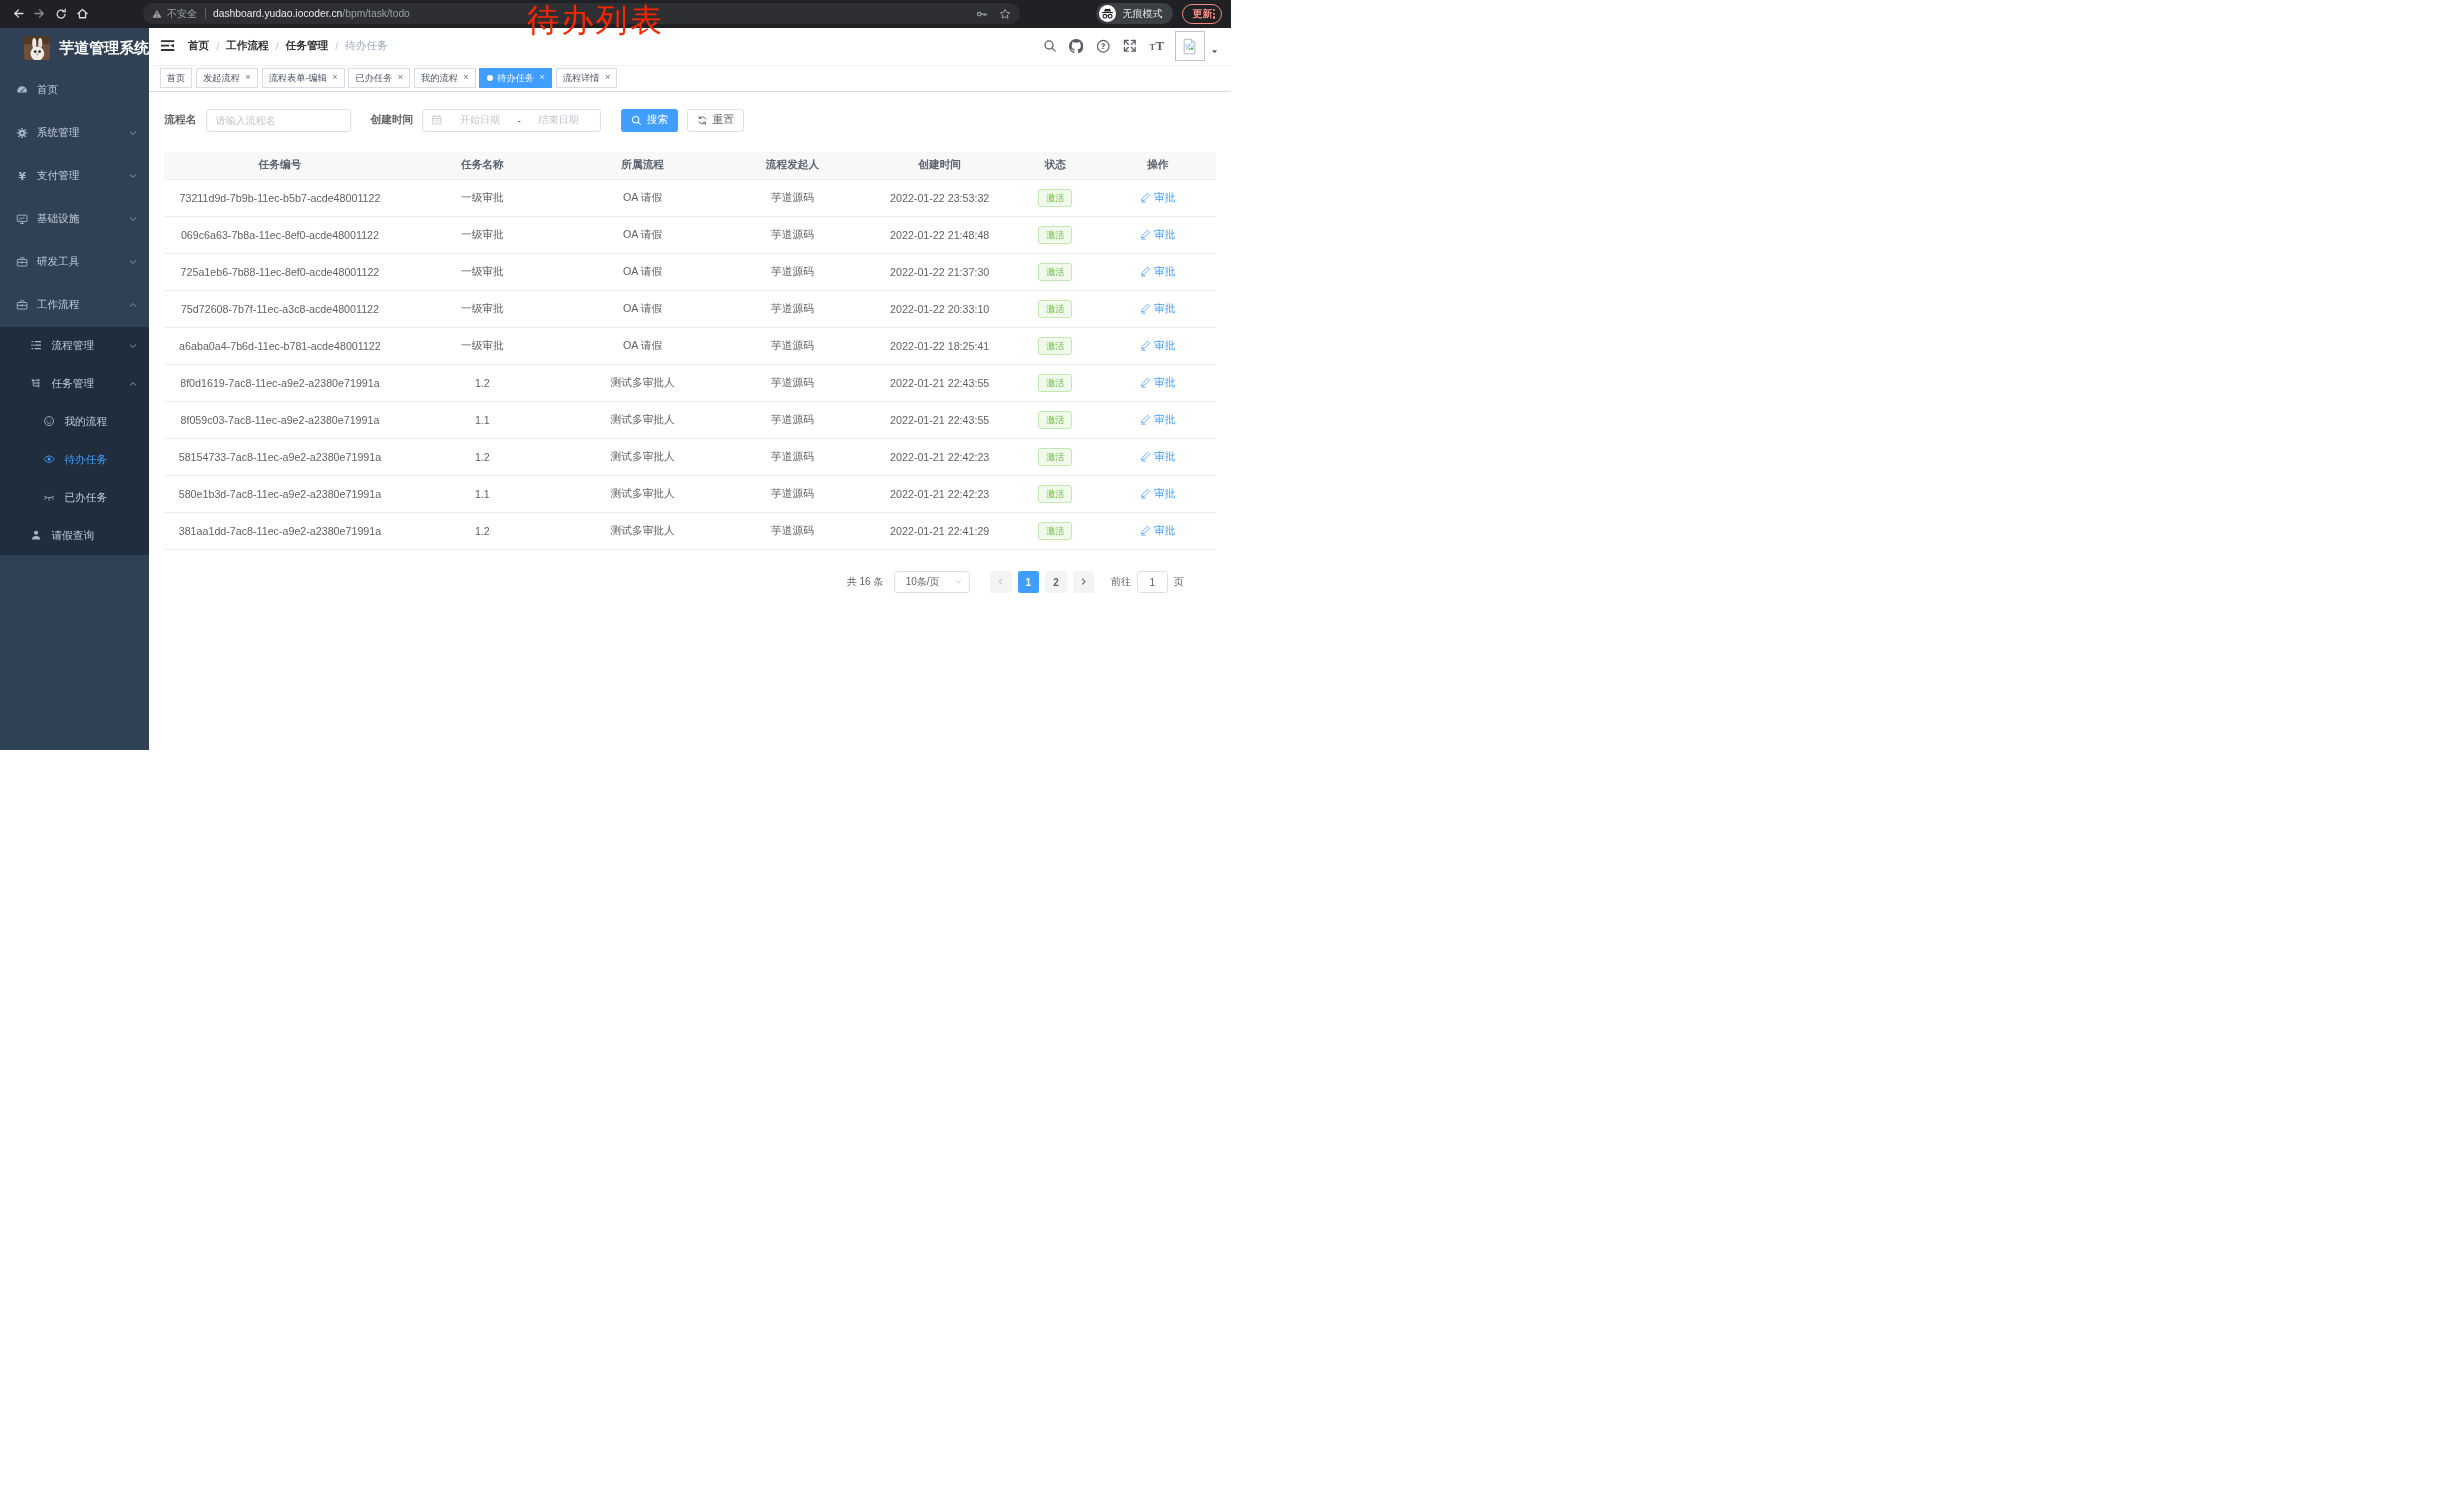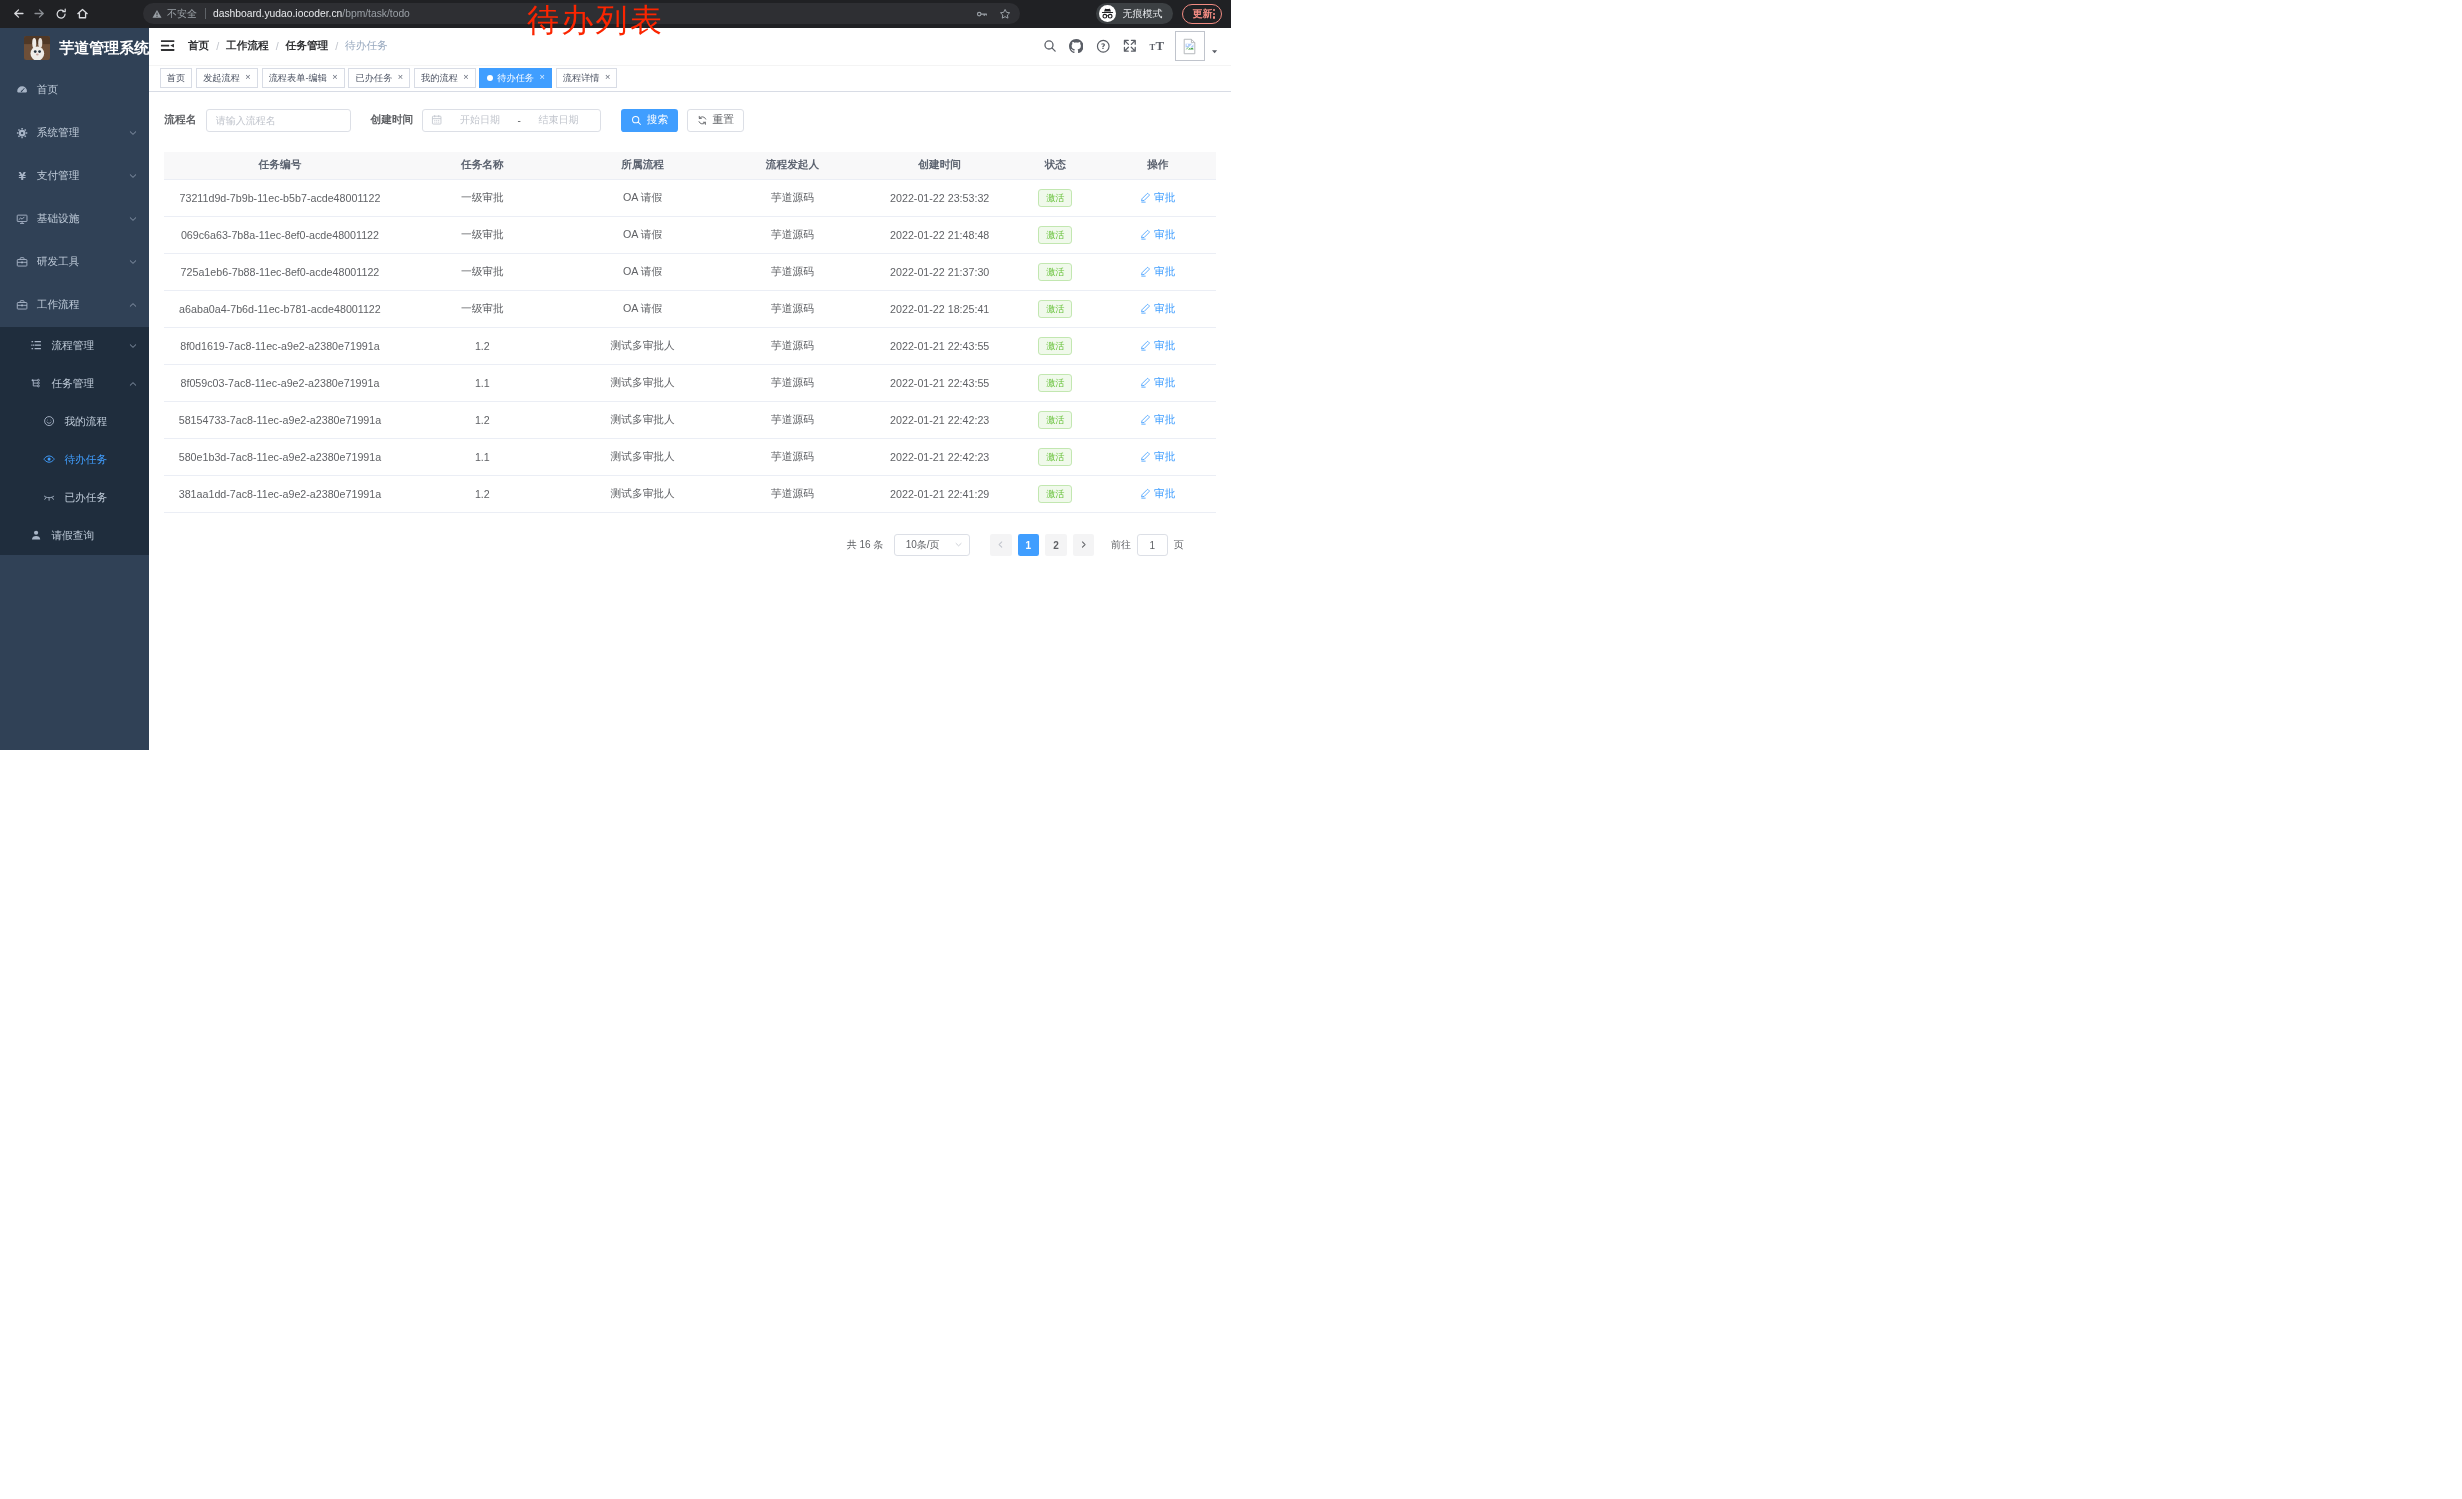--- a/index.html
+++ b/index.html
@@ -616,20 +616,36 @@
               <td><span class="approve-link"><span>
                     <svg width="10.7" height="10.7" viewBox="0 0 16 16">
                       <g fill="none" stroke="currentColor" stroke-width="1.25" stroke-linecap="round" stroke-linejoin="round">
                         <path d="M3.4 9.7l7.3-7.3c.4-.4 1.05-.4 1.45 0l1.45 1.45c.4.4.4 1.05 0 1.45L6.3 12.6 2.9 13.1z"></path>
                         <path d="M2.6 15.2h5.2"></path>
                       </g>
                     </svg>
                   </span>审批</span></td>
             </tr>
             <tr>
+              <td>75d72608-7b7f-11ec-a3c8-acde48001122</td>
+              <td>一级审批</td>
+              <td>OA 请假</td>
+              <td>芋道源码</td>
+              <td>2022-01-22 20:33:10</td>
+              <td><span class="tag-success">激活</span></td>
+              <td><span class="approve-link"><span>
+                    <svg width="10.7" height="10.7" viewBox="0 0 16 16">
+                      <g fill="none" stroke="currentColor" stroke-width="1.25" stroke-linecap="round" stroke-linejoin="round">
+                        <path d="M3.4 9.7l7.3-7.3c.4-.4 1.05-.4 1.45 0l1.45 1.45c.4.4.4 1.05 0 1.45L6.3 12.6 2.9 13.1z"></path>
+                        <path d="M2.6 15.2h5.2"></path>
+                      </g>
+                    </svg>
+                  </span>审批</span></td>
+            </tr>
+            <tr>
               <td>a6aba0a4-7b6d-11ec-b781-acde48001122</td>
               <td>一级审批</td>
               <td>OA 请假</td>
               <td>芋道源码</td>
               <td>2022-01-22 18:25:41</td>
               <td><span class="tag-success">激活</span></td>
               <td><span class="approve-link"><span>
                     <svg width="10.7" height="10.7" viewBox="0 0 16 16">
                       <g fill="none" stroke="currentColor" stroke-width="1.25" stroke-linecap="round" stroke-linejoin="round">
                         <path d="M3.4 9.7l7.3-7.3c.4-.4 1.05-.4 1.45 0l1.45 1.45c.4.4.4 1.05 0 1.45L6.3 12.6 2.9 13.1z"></path>

